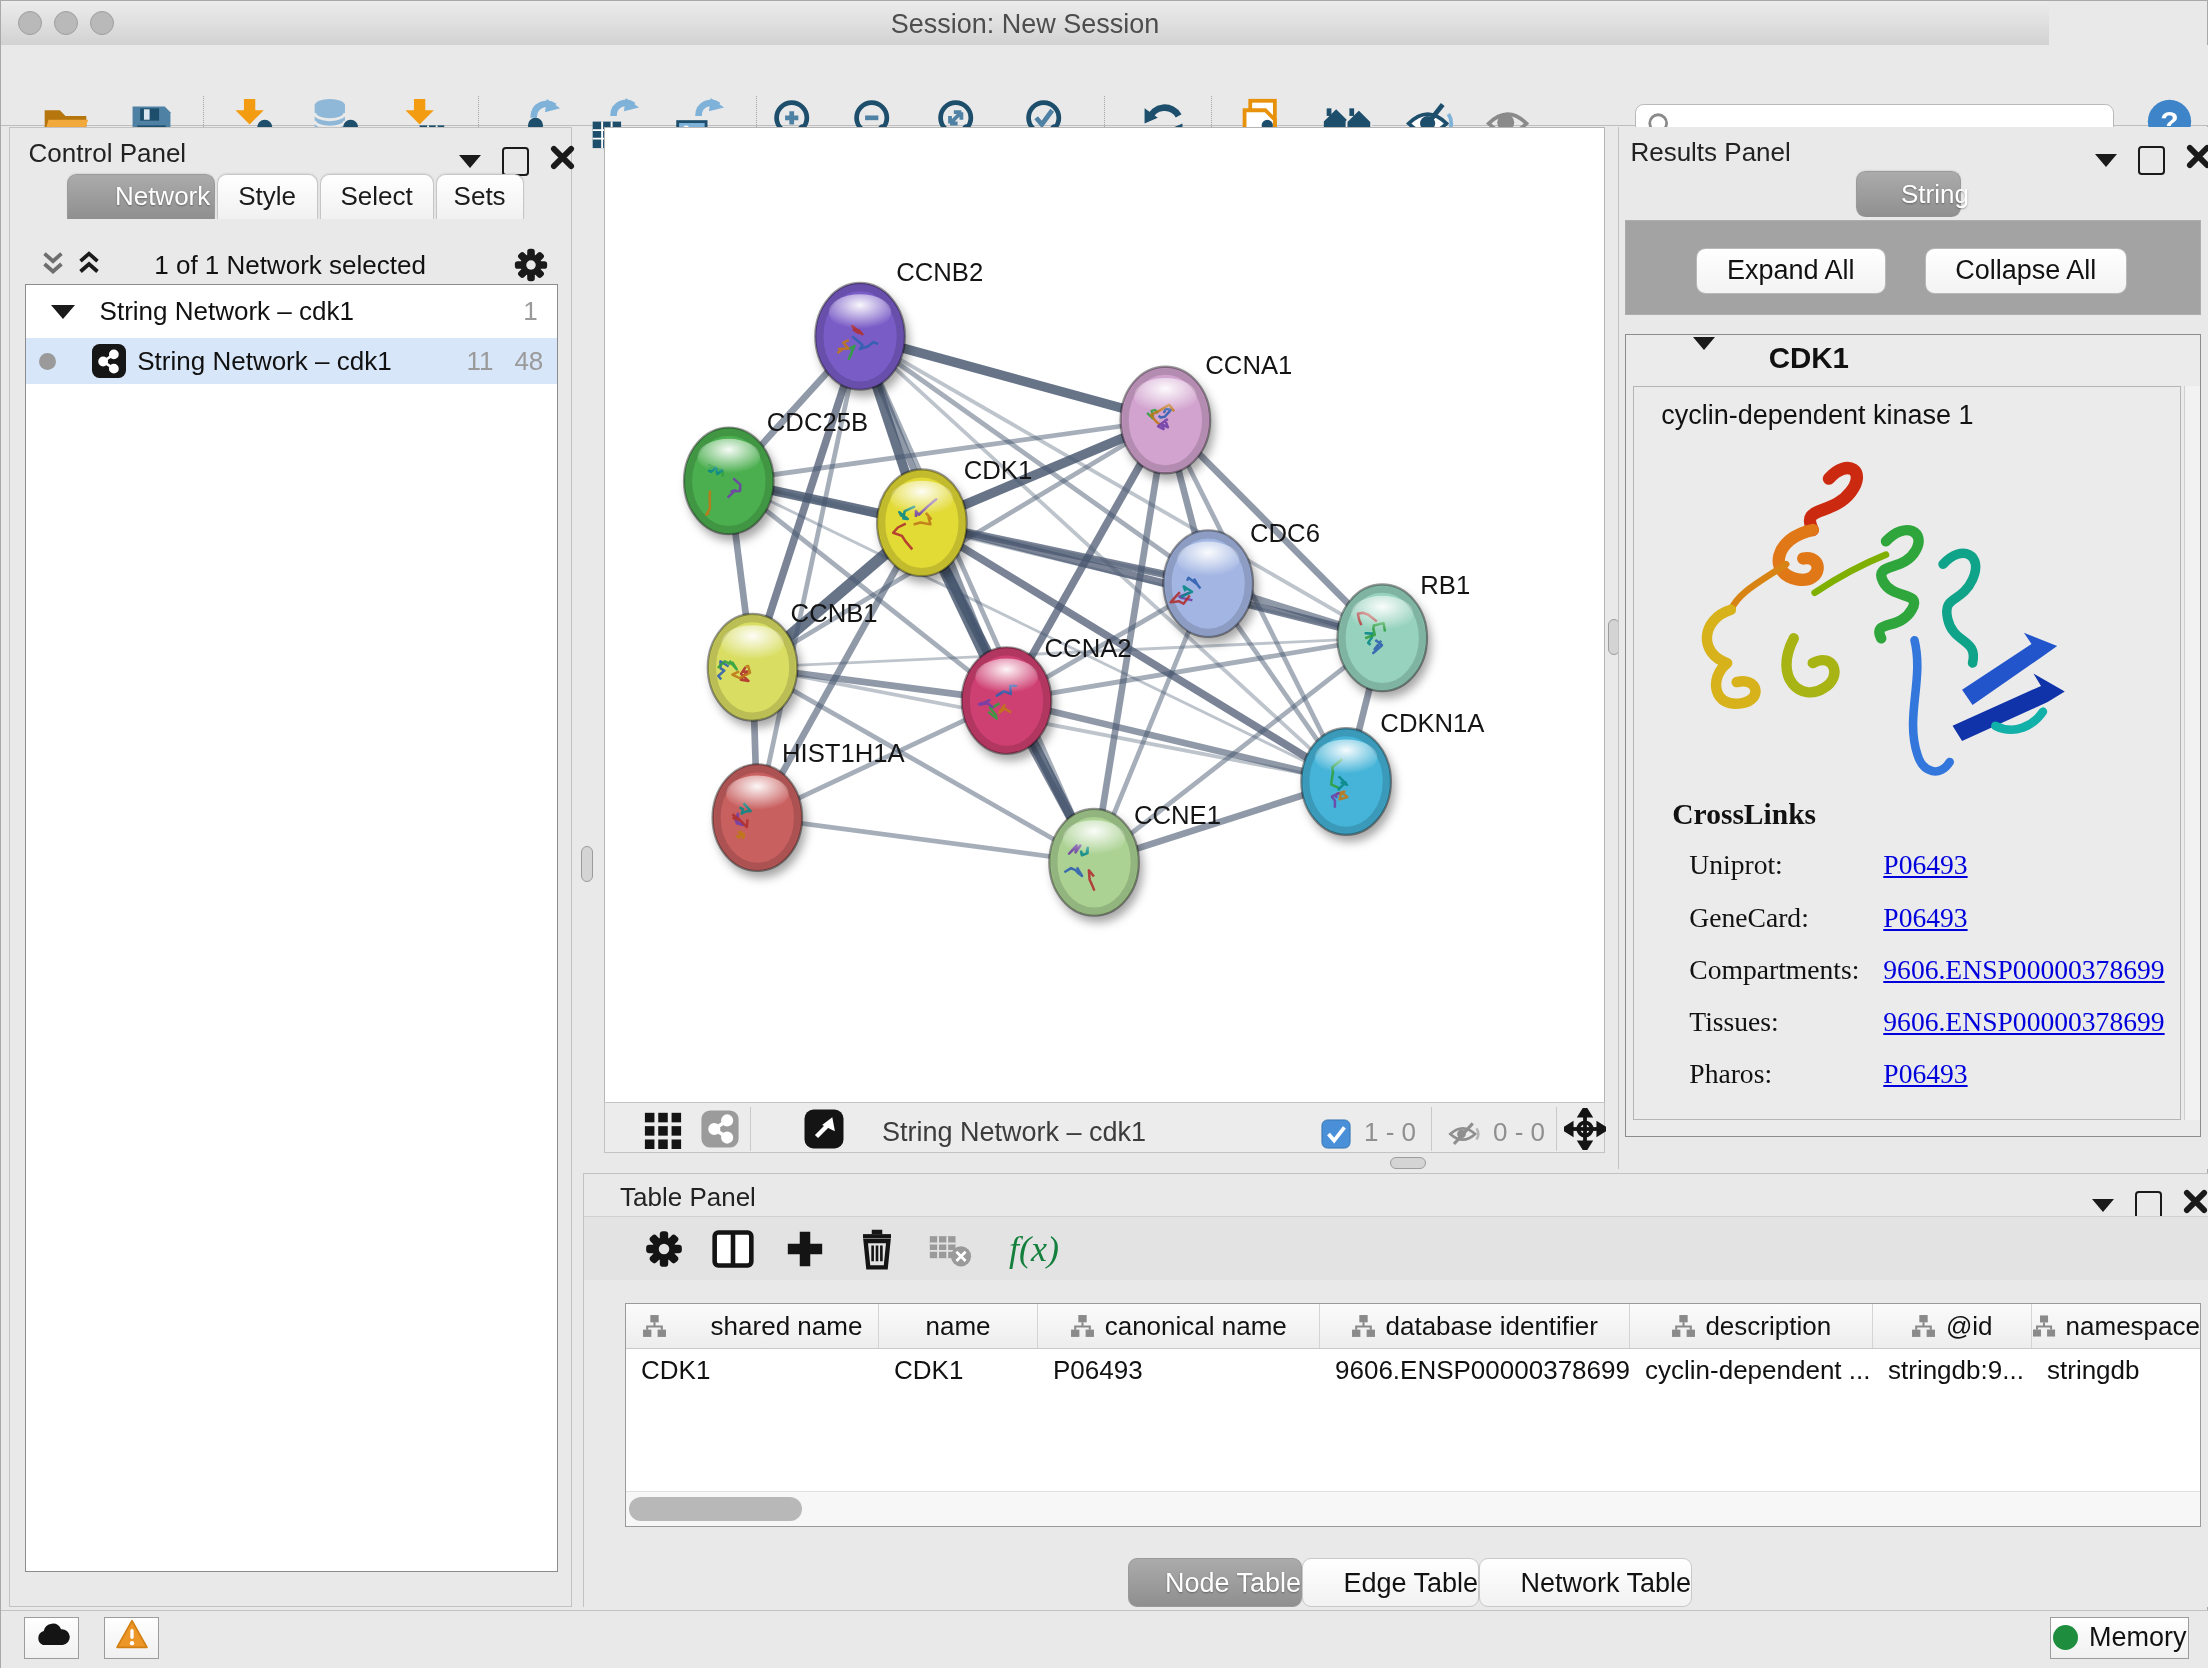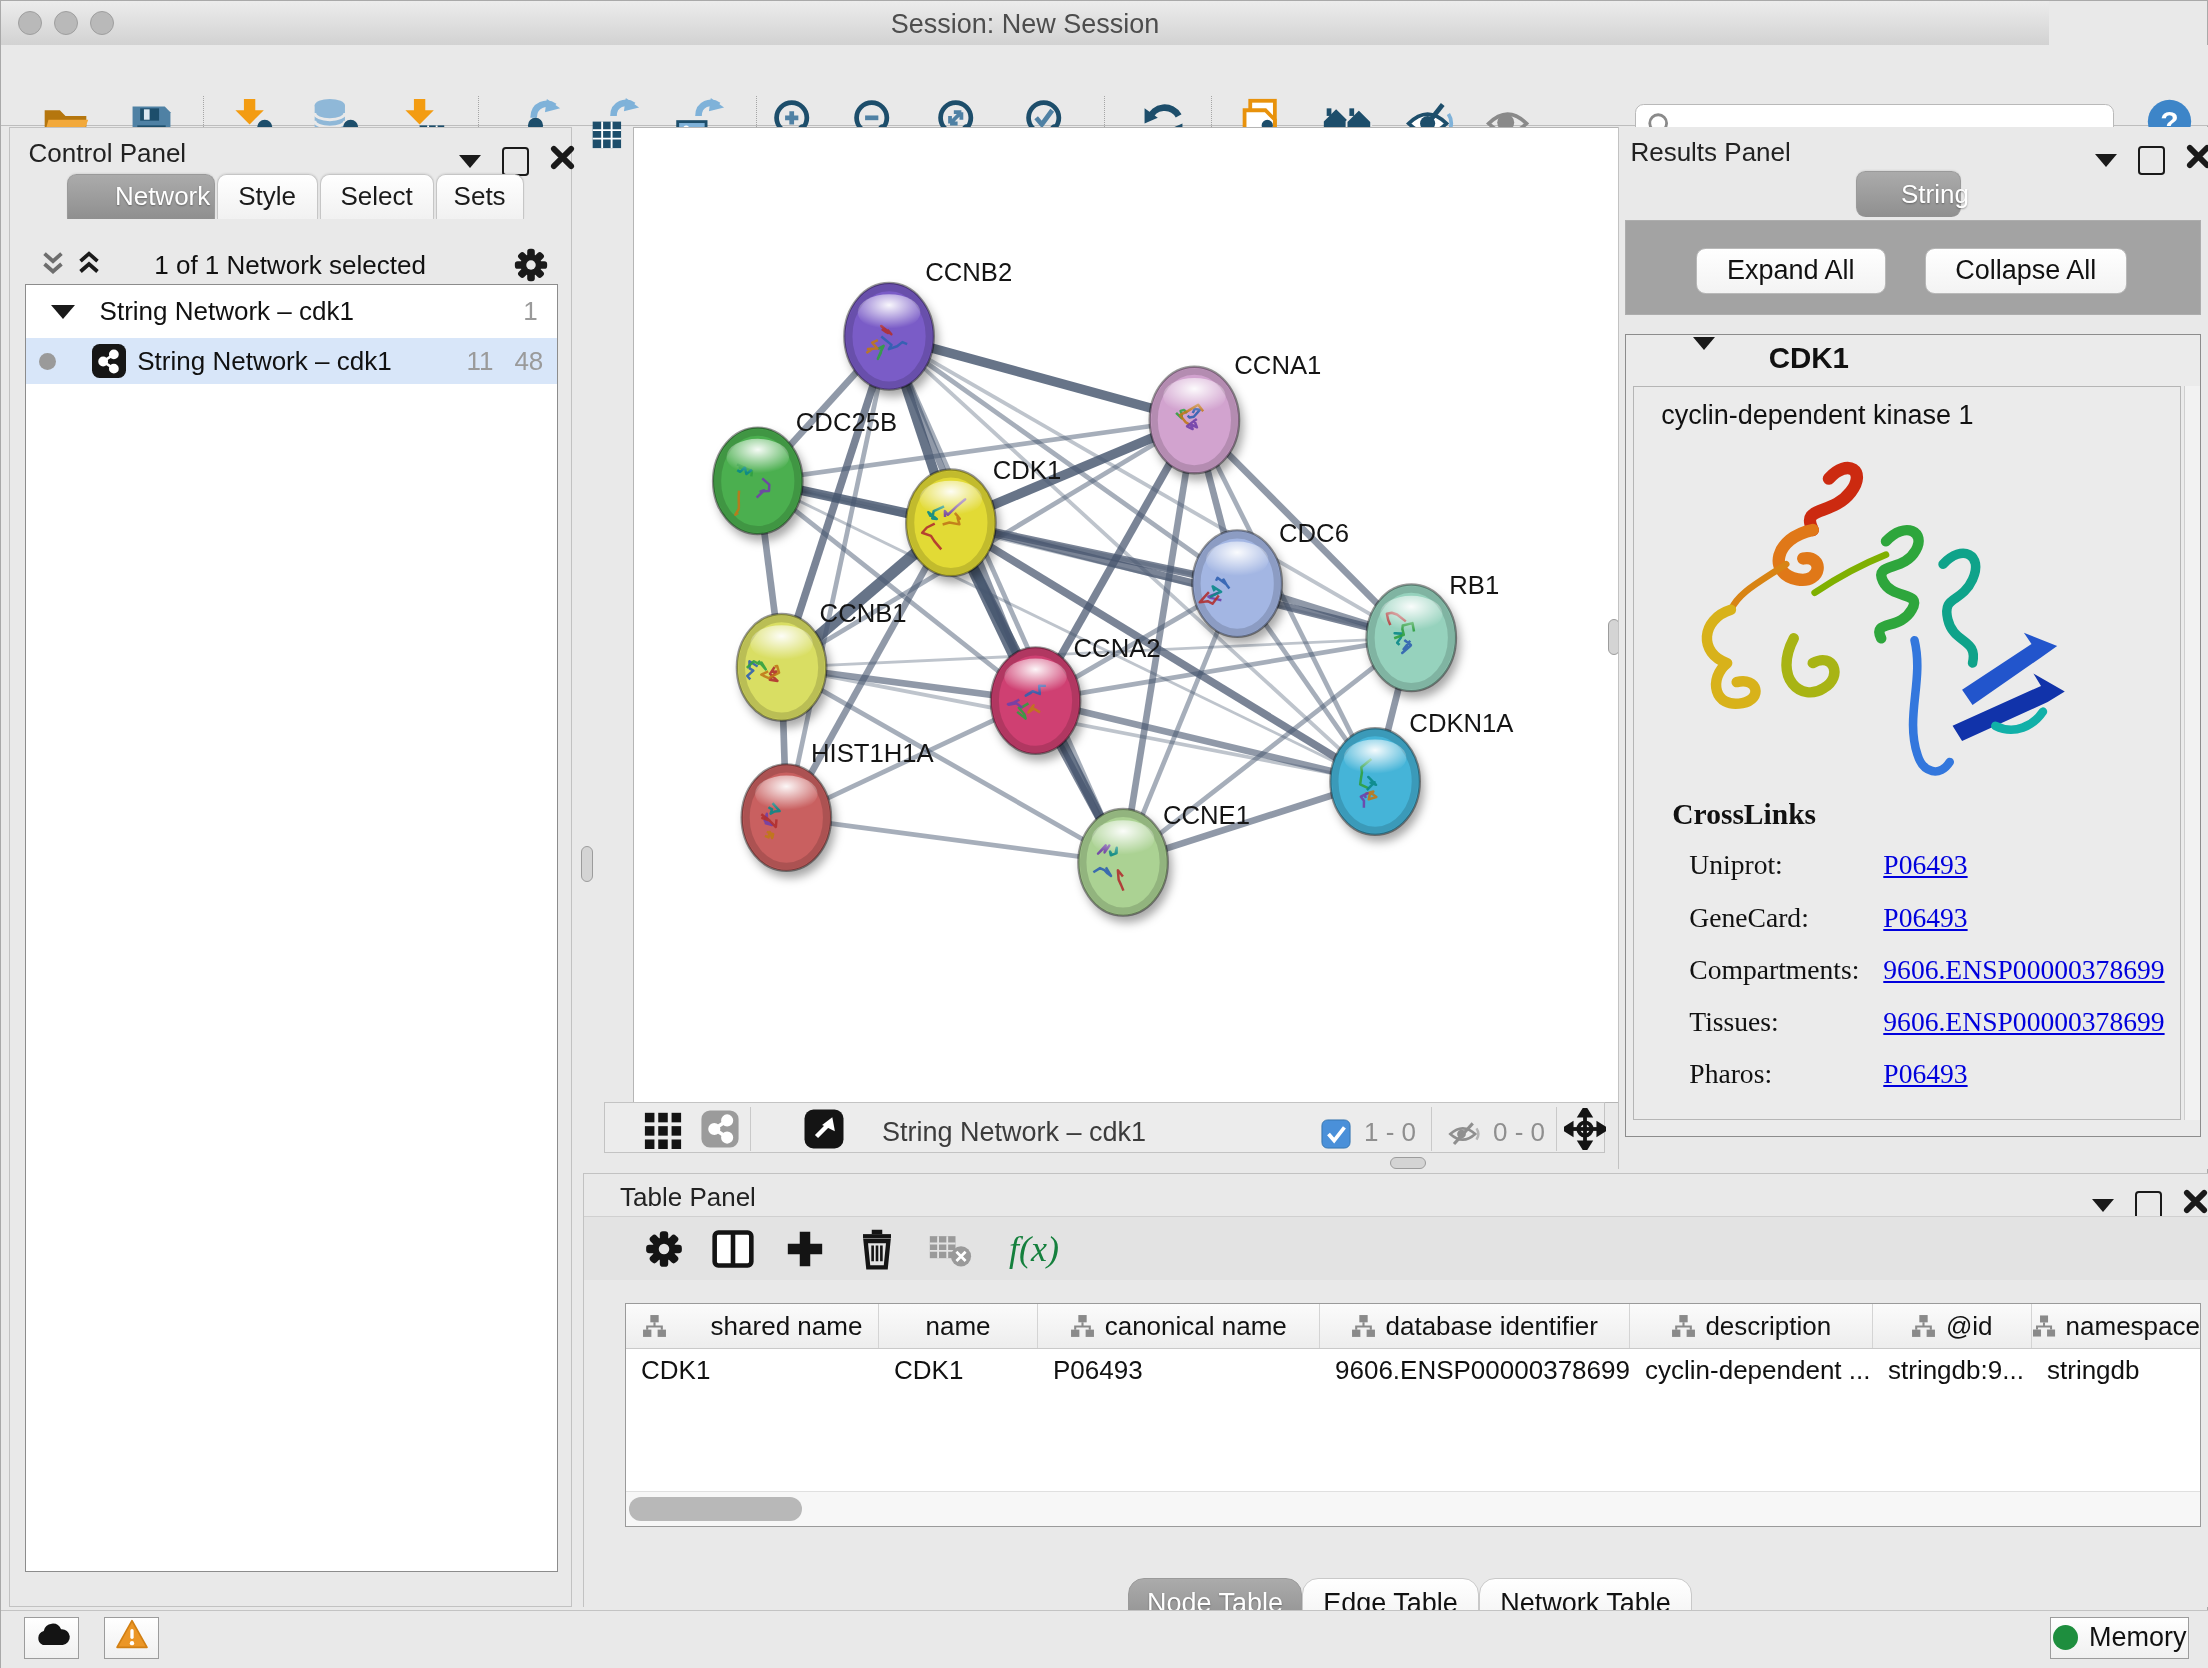--- a/index.html
+++ b/index.html
@@ -43,21 +43,21 @@
   .tree-box{position:absolute;left:15px;top:156px;width:533px;height:1288px;background:#fff;border:1px solid #8c8c8c;box-sizing:border-box;}
   .tree-row{position:absolute;left:0;width:100%;height:46px;display:flex;align-items:center;}
   .tree-row.selected{background:#d8e6f9;}
   .count{color:#9a9a9a;}
   .exp-tri{width:0;height:0;border-left:12.4px solid transparent;border-right:12.4px solid transparent;border-top:14.3px solid #1a1a1a;}
   .share-sq{width:34px;height:34px;border-radius:7.6px;background:#161616;display:flex;align-items:center;justify-content:center;}
   .sel-dot{width:17px;height:17px;border-radius:50%;background:#9a9a9a;}
 
   
   .net-canvas{position:absolute;left:603px;top:126px;width:1001px;height:976px;background:#fff;
-    border:1px solid #b5b5b5;box-sizing:border-box;margin-left:29px;}
+    border:1px solid #b5b5b5;box-sizing:border-box;}
   .net-footer{position:absolute;left:603px;top:1101px;width:1001px;height:51px;background:#ececec;
     border:1px solid #c3c3c3;box-sizing:border-box;}
   .nf-item{position:absolute;top:5.7px;height:40px;display:flex;align-items:center;}
   .nf-sep{position:absolute;top:3.8px;height:44px;border-left:1px solid #c9c9c9;}
   .nf-text{color:#3c3c3c;font-size:27px;}
   .nf-count{color:#8f8f8f;font-size:26px;}
   .splitter{position:absolute;background:#d4d4d4;border:1px solid #9c9c9c;border-radius:7.6px;}
 
   
   .results-panel{position:absolute;left:1617px;top:126px;width:592px;height:1042px;background:#e9e9e9;
@@ -78,22 +78,22 @@
   .tp-toolbar{position:absolute;left:0px;top:42px;width:1626px;height:63px;background:#e3e3e3;border-top:1px solid #d0d0d0;}
   .tp-btn{position:absolute;top:5.7px;width:53px;height:53px;display:flex;align-items:center;justify-content:center;}
   .table-box{position:absolute;left:41px;top:129px;width:1576px;height:224px;background:#fff;border:1px solid #9a9a9a;box-sizing:border-box;}
   .thead{display:flex;height:44px;background:linear-gradient(#fbfbfb,#ededed);border-bottom:1px solid #c9c9c9;}
   .th{display:flex;align-items:center;justify-content:center;gap:9.5px;border-right:1px solid #d4d4d4;box-sizing:border-box;font-size:26px;overflow:hidden;white-space:nowrap;}
   .trow{display:flex;height:42px;}
   .td{padding-left:15px;display:flex;align-items:center;box-sizing:border-box;font-size:26px;overflow:hidden;white-space:nowrap;}
   .c0{width:253px;gap:44px;} .c1{width:159px;} .c2{width:282px;} .c3{width:310px;} .c4{width:243px;} .c5{width:159px;} .c6{width:168px;border-right:none;}
   .hscroll{position:absolute;left:0;bottom:0;width:100%;height:34px;background:#f7f7f7;border-top:1px solid #e0e0e0;}
   .hthumb{position:absolute;left:2.9px;top:4.8px;width:173px;height:24px;background:#b8b8b8;border-radius:12.4px;}
-  .bottom-tab{position:absolute;top:384px;height:49px;box-sizing:border-box;border:1px solid #c9c9c9;border-radius:16px;
-    background:linear-gradient(#ffffff,#f2f2f2);text-align:center;line-height:48px;font-size:27px;margin-top:20px;}
+  .bottom-tab{position:absolute;top:384px;height:49px;box-sizing:border-box;border:1px solid #c9c9c9;border-radius:9px;
+    background:linear-gradient(#ffffff,#f2f2f2);text-align:right;line-height:48px;font-size:27px;}
   .bottom-tab.active{background:linear-gradient(#ababab,#8f8f8f);color:#fff;text-shadow:0 1px 1.9px rgba(0,0,0,.35);border-color:#9a9a9a;}
 
   
   .statusbar{position:absolute;left:0;top:1609px;width:2208px;height:59px;background:#e9e9e9;border-top:1px solid #c3c3c3;}
   .sb-btn{position:absolute;top:5.7px;height:42px;background:linear-gradient(#ffffff,#f0f0f0);border:1.9px solid #9c9c9c;
     display:flex;align-items:center;justify-content:center;box-sizing:border-box;}
   .mem-dot{width:25px;height:25px;border-radius:50%;background:#1e8e3e;margin-right:11.4px;}
 </style>
 </head>
 <body>

